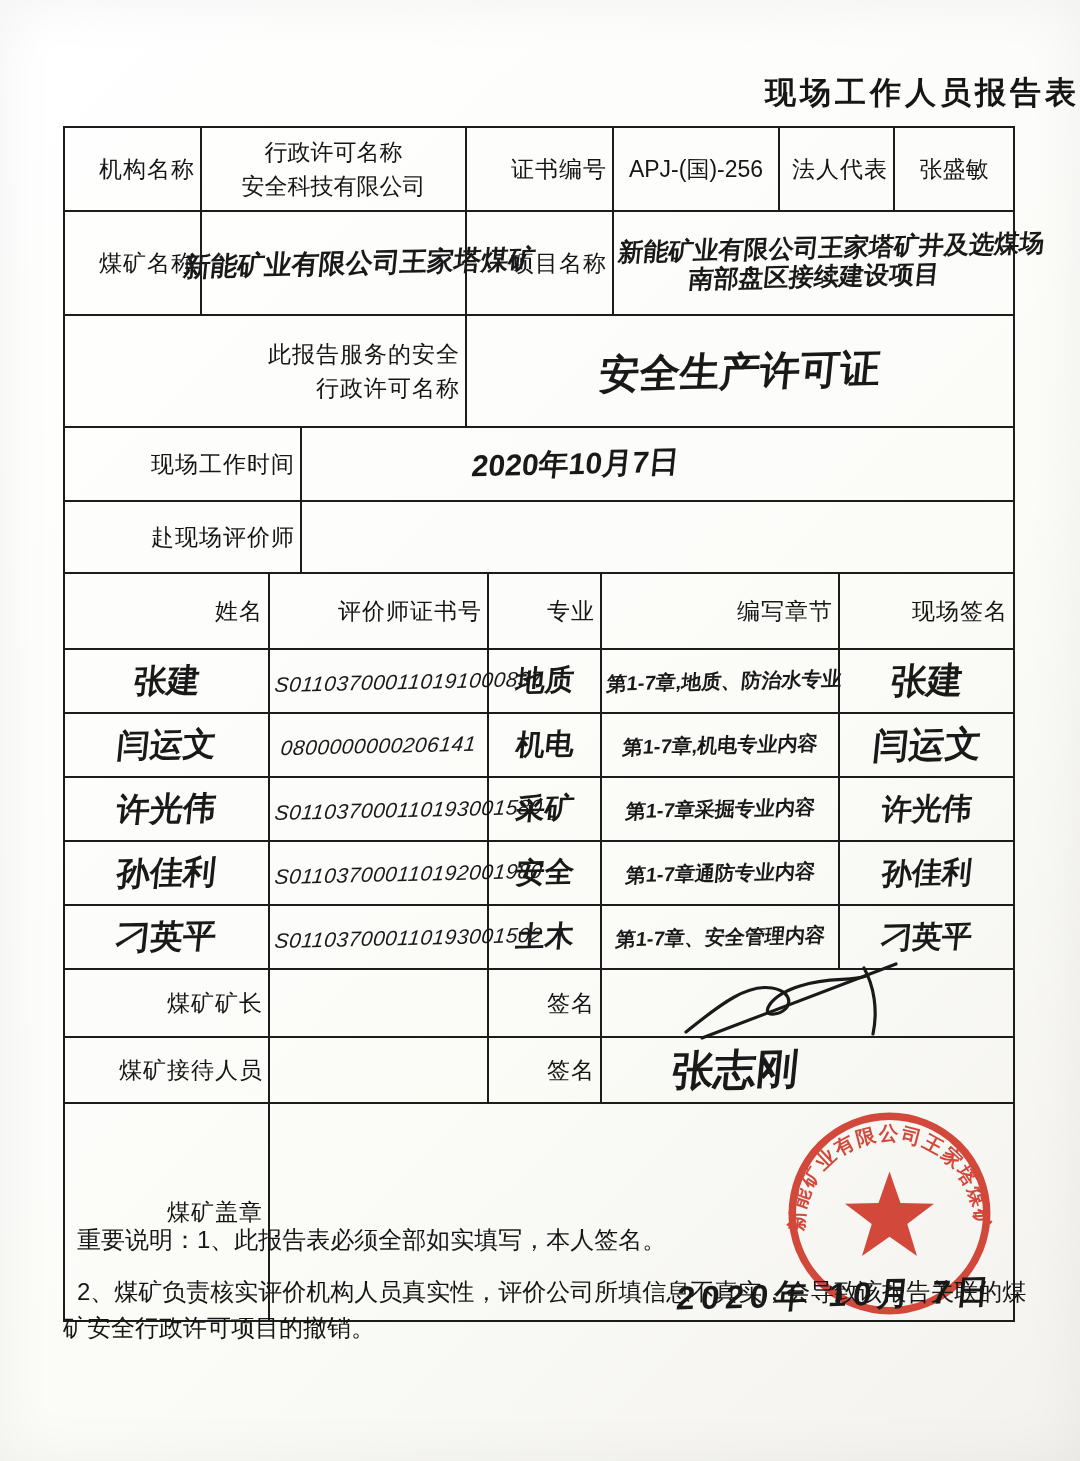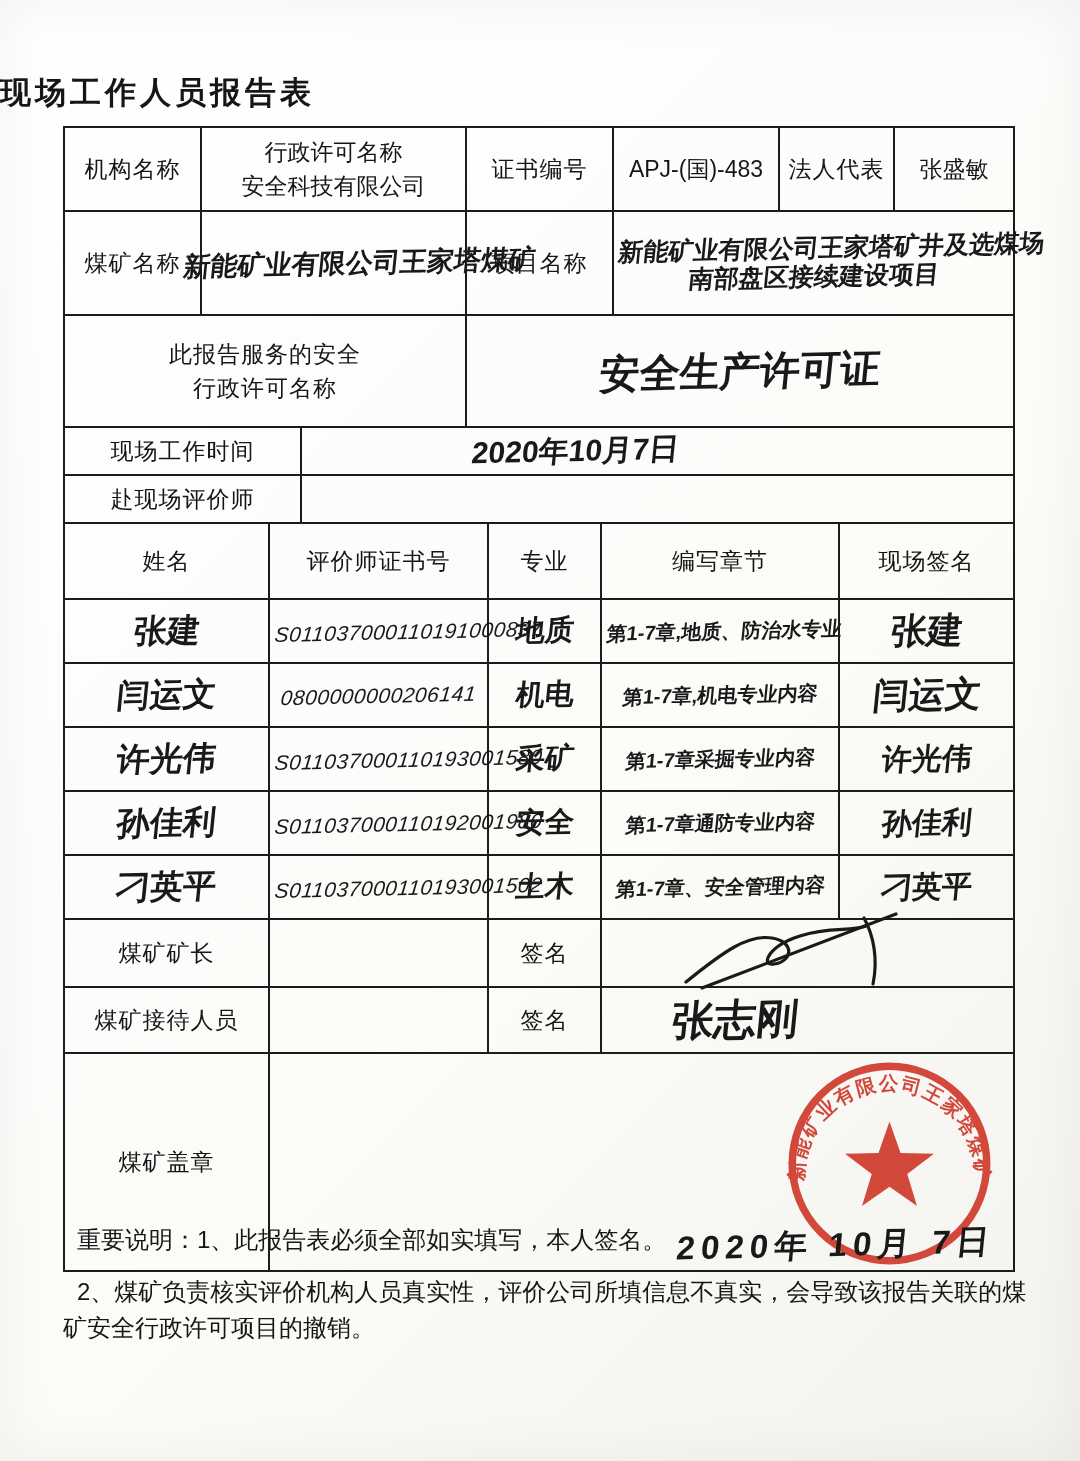--- a/index.html
+++ b/index.html
@@ -4,31 +4,31 @@
 <style>
   html,body { margin:0; padding:0; background:#e9e9e6; }
   .page {
     position:relative; width:1080px; height:1461px; margin:0 auto;
     background:linear-gradient(135deg,#ffffff 0%,#fbfbf8 60%,#f3f2ee 100%);
     font-family:"Liberation Sans","DejaVu Sans",sans-serif; color:#161616;
     box-shadow:inset 0 0 60px rgba(0,0,0,0.05);
     overflow:hidden;
   }
   .title {
-    position:absolute; top:72px; left:0; width:100%; text-align:left;
+    position:absolute; top:72px; left:0; width:100%; text-align:right;
     font-size:31px; font-weight:bold; letter-spacing:4px; margin:0;
   }
   .form { position:absolute; left:63px; top:126px; width:950px; }
   table { border-collapse:collapse; width:950px; table-layout:fixed; }
   table.stack { margin-top:-2px; }
   td {
     border:2.5px solid #1c1c1c; text-align:center; vertical-align:middle;
     font-size:23px; padding:2px 5px; overflow:visible;
   }
-  .lbl { letter-spacing:1px; }
+  .lbl { letter-spacing:1px;text-align:right; }
   .hw {
     display:inline-block; transform:skewX(-7deg) rotate(-1.3deg);
     color:#191919; font-weight:bold; white-space:nowrap;
   }
   .hw-num { font-style:italic; font-weight:normal; font-size:21px; letter-spacing:0.5px; }
   .two-line div { line-height:1.5; }
   .proj-cell { line-height:1.15; }
   .proj-cell .hw { font-size:25px; }
   .seal-cell { position:relative; }
   .seal-wrap { position:absolute; top:2px; right:16px; width:215px; height:215px; opacity:0.92; }
@@ -59,21 +59,21 @@
           <col style="width:120px">
       </colgroup>
       <tbody>
           <tr style="height:84px">
         <td class="lbl">机构名称</td>
         <td class="two-line">
           <div>行政许可名称</div>
           <div>安全科技有限公司</div>
         </td>
         <td class="lbl">证书编号</td>
-        <td>APJ-(国)-483</td>
+        <td>APJ-(国)-256</td>
         <td class="lbl">法人代表</td>
         <td>张盛敏</td>
       </tr>
       <tr style="height:104px">
         <td class="lbl">煤矿名称</td>
         <td style="padding:0">
           <span class="hw" style="font-size:27px; margin-left:-18px">新能矿业有限公司王家塔煤矿</span>
         </td>
         <td class="lbl">项目名称</td>
         <td colspan="3" class="proj-cell">
@@ -101,27 +101,27 @@
       </tr>
     </tbody>
       </table>
 
     <table class="stack">
       <colgroup>
           <col style="width:237px">
           <col style="width:713px">
         </colgroup>
       <tbody>
-          <tr style="height:48px">
+          <tr style="height:74px">
         <td class="lbl">现场工作时间</td>
         <td style="text-align:left; padding-left:170px">
           <span class="hw" style="font-size:30px">2020年10月7日</span>
         </td>
       </tr>
-      <tr style="height:48px">
+      <tr style="height:72px">
         <td class="lbl">赴现场评价师</td>
         <td></td>
       </tr>
     </tbody>
       </table>
 
     <table class="stack">
       <colgroup>
         <col style="width:205px">
           <col style="width:219px">

